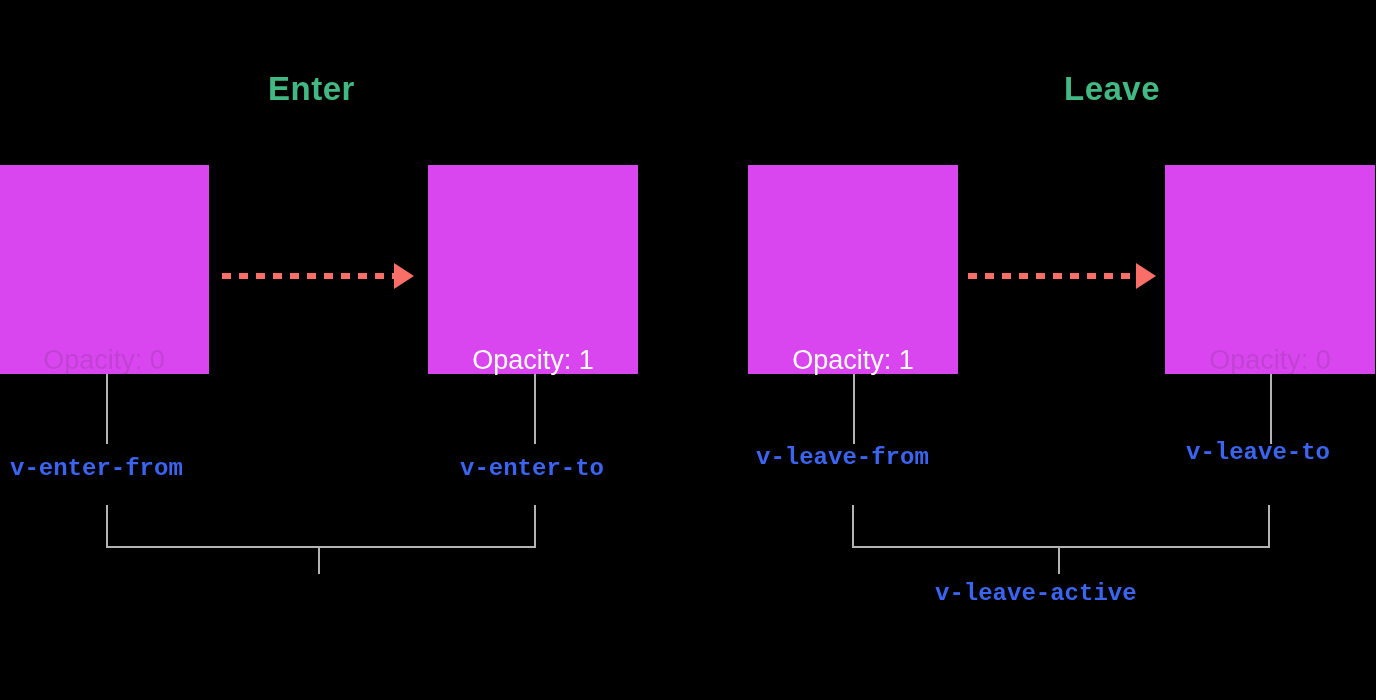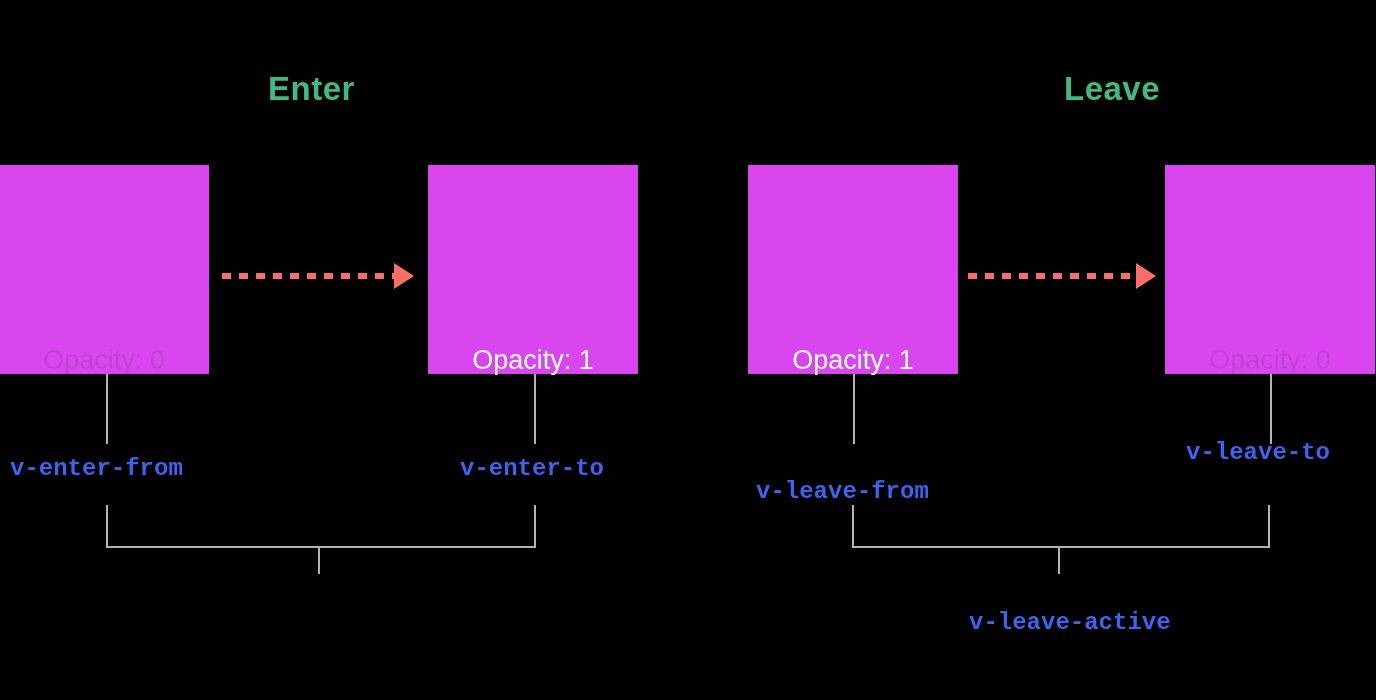--- a/index.html
+++ b/index.html
@@ -111,24 +111,24 @@
     position: absolute;
     color: #3b64f0;
     font-family: "Liberation Mono", monospace;
     font-size: 24px;
     font-weight: bold;
     white-space: nowrap;
     line-height: 1;
   }
   #label-enter-from { left: 10px;   top: 457px; }
   #label-enter-to   { left: 452px;  top: 457px; margin-left: 8px; }
-  #label-leave-from { left = 0; left: 756px;  top: 480px; }
+  #label-leave-from { left = 0; left: 756px;  top: 446px; }
   #label-leave-to   { left: 1186px; top: 441px; }
   #label-enter-active { left: 209px; top: 582px; }
-  #label-leave-active { left: 969px; top: 582px; margin-top: 29px; }
+  #label-leave-active { left: 935px; top: 582px; }
 
   
   .bracket {
     position: absolute;
     top: 505px;
     height: 41px;
     border-left: 2px solid #b3b3b3;
     border-right: 2px solid #b3b3b3;
     border-bottom: 2px solid #b3b3b3;
   }

